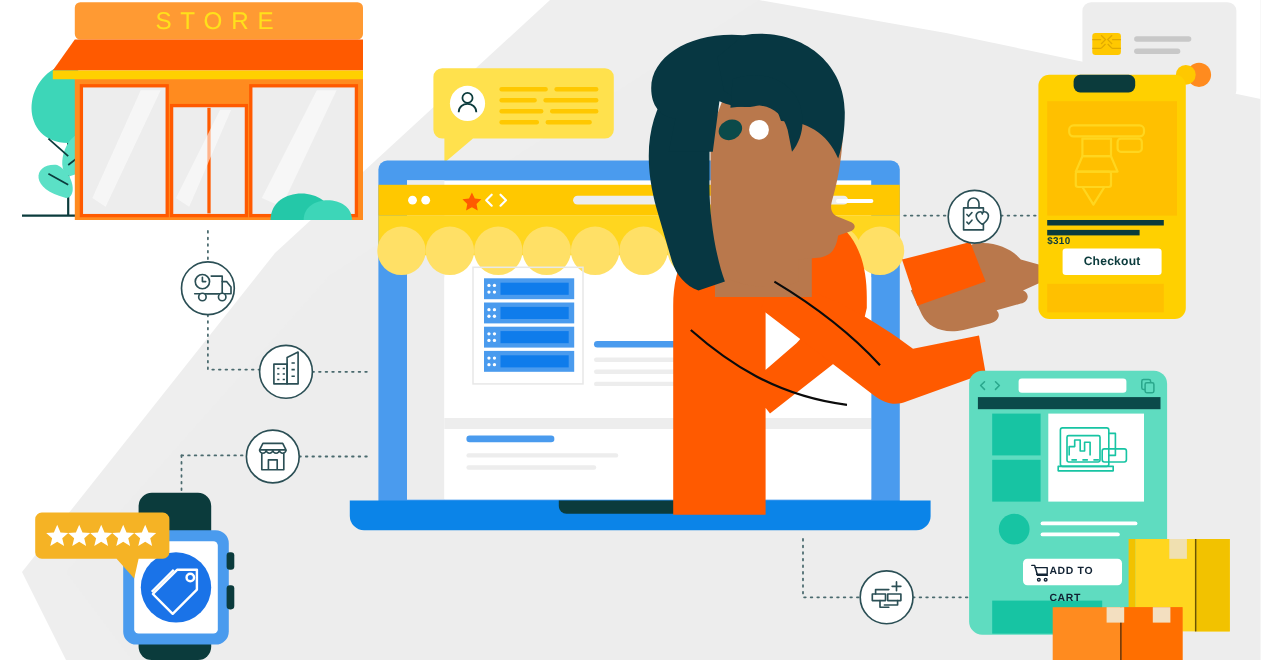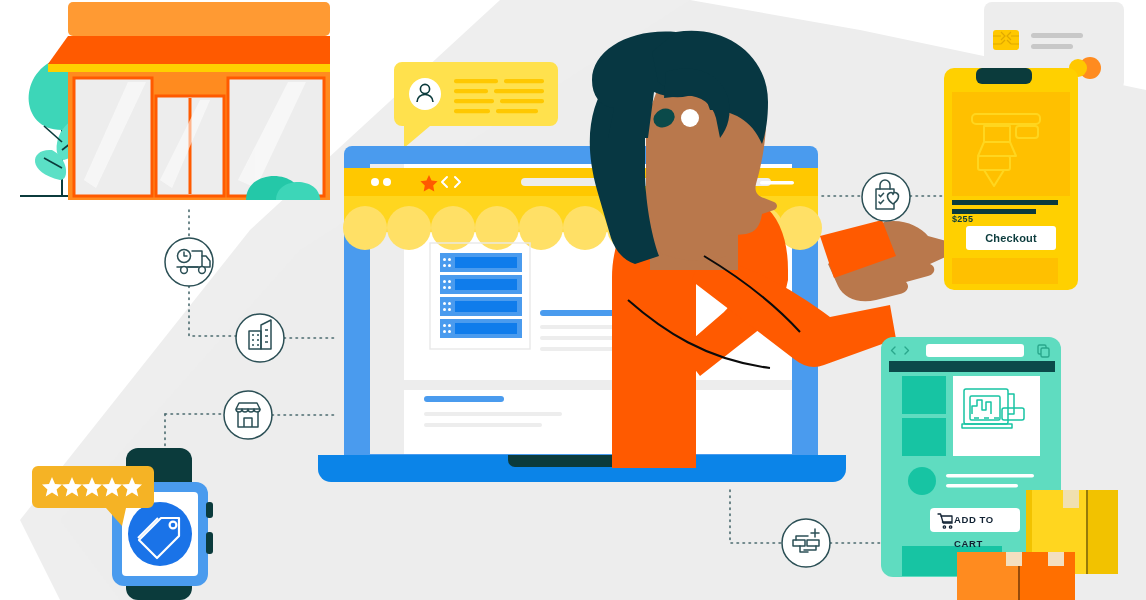--- a/index.html
+++ b/index.html
@@ -399,20 +399,21 @@
           <rect x="793" y="540" width="12" height="6"></rect>
           <path d="M816 546 v4 h-12"></path>
           <rect x="807" y="540" width="12" height="6"></rect>
           <path d="M800 546 v6 h8"></path>
           <path d="M815 529 v8 M811 533 h8"></path>
         </g>
       </g>
     </g>
   </svg>
 
-
-  <div class="t-price" style="left:952px;top:214px;">$255</div>
+  <div class="t-store" style="left:68px;top:6px;width:262px;">STORE</div>
+
+  <div class="t-price" style="left:952px;top:214px;">$310</div>
 
   <div class="t-checkout" style="left:966px;top:226px;width:90px;height:24px;line-height:24px;text-align:center;">Checkout</div>
 
   <div class="t-atc" style="left:954px;top:508px;width:66px;height:24px;line-height:24px;">ADD TO CART</div>
 
 </div>
 
 </body></html>

